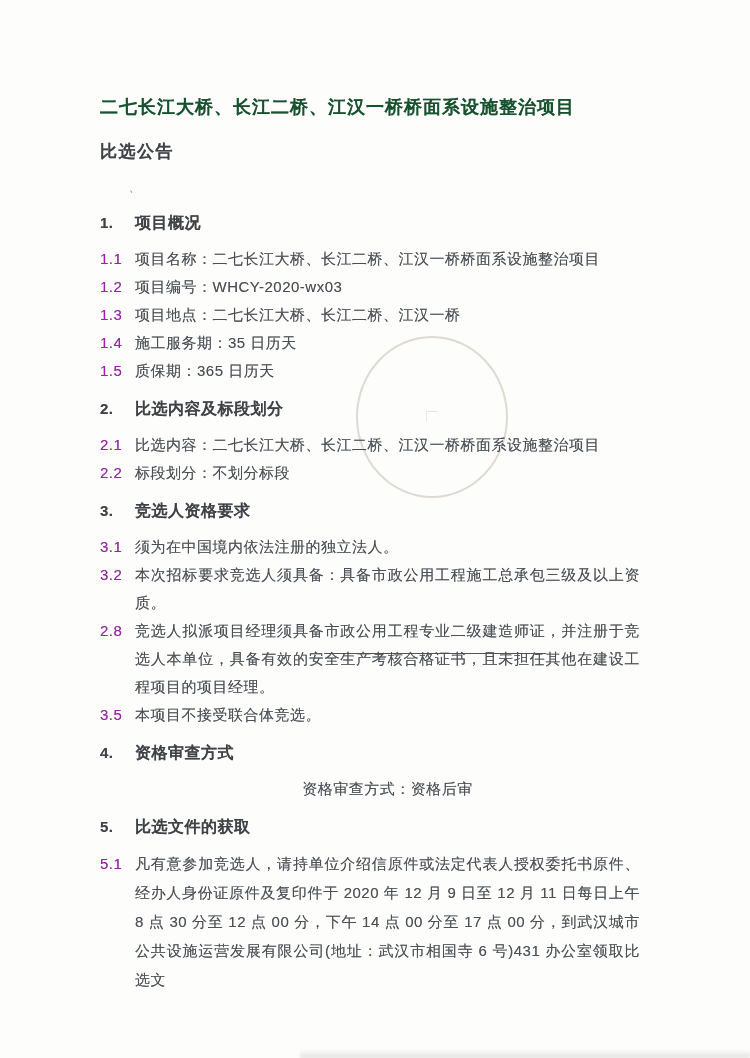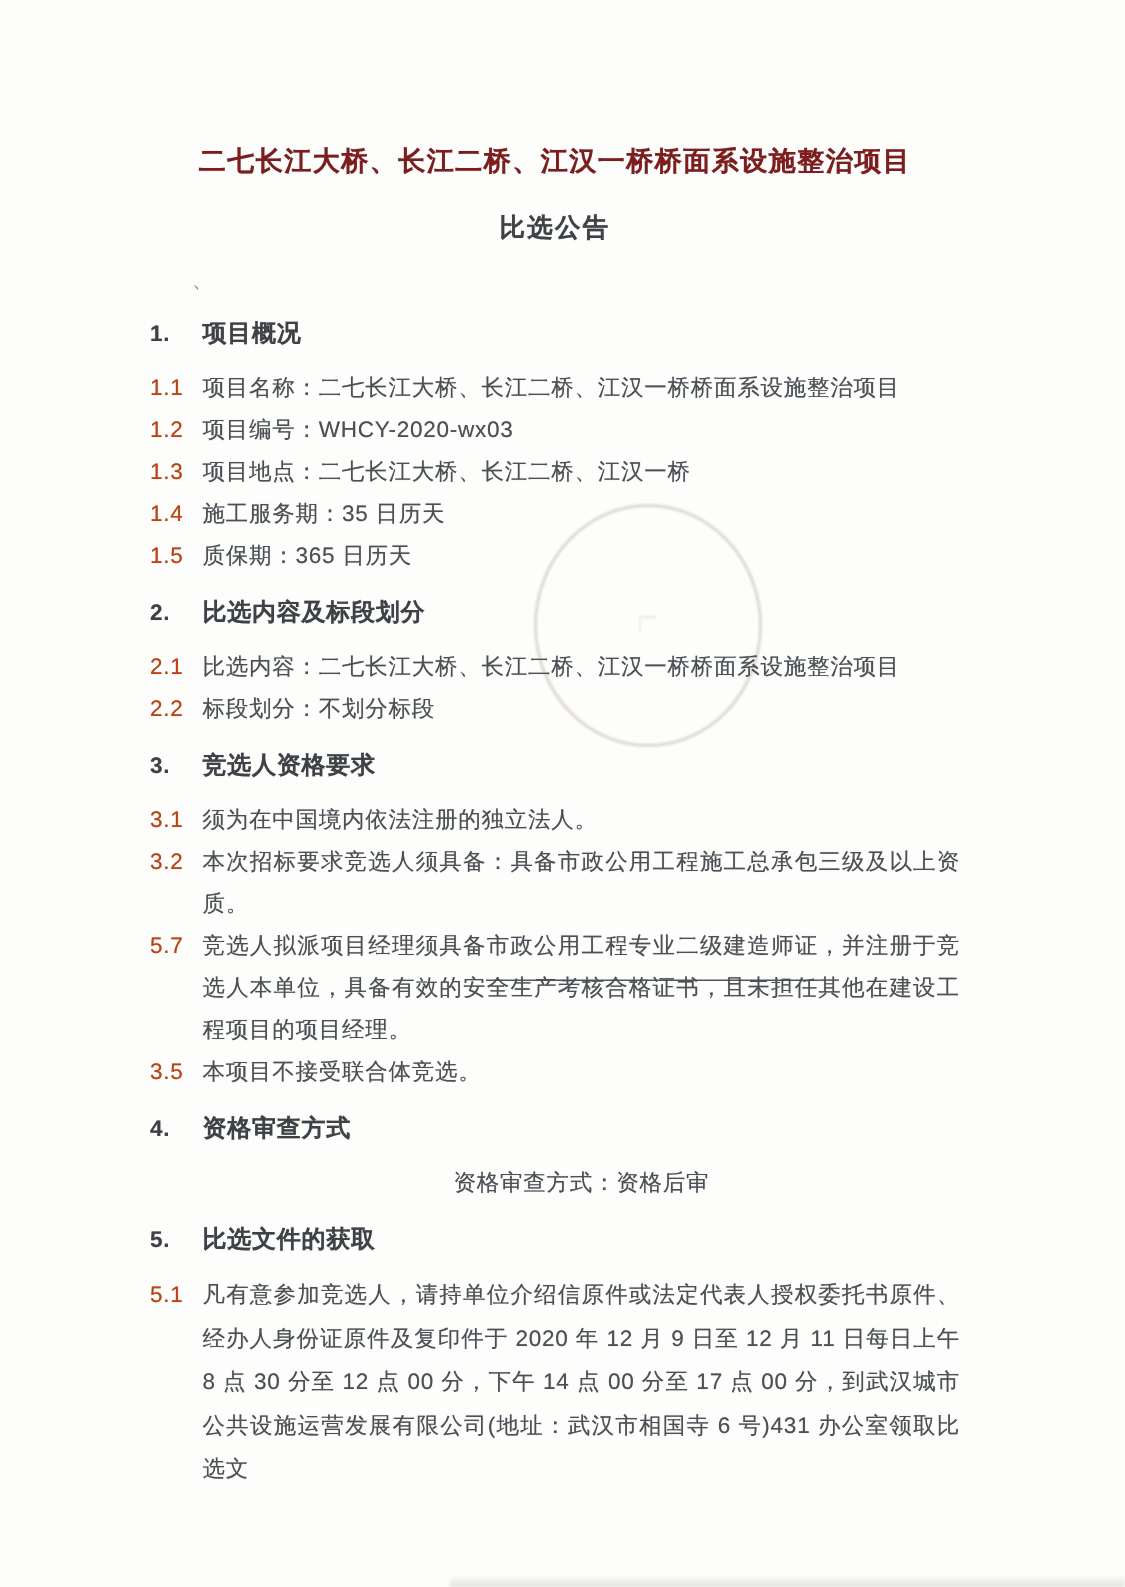--- a/index.html
+++ b/index.html
@@ -34,44 +34,44 @@
     border-left:1px solid rgba(186,174,155,0.25);
   }
   .doc {
     position:relative; z-index:1;
     padding:95px 110px 0 100px;
     text-shadow:0 0 0.5px rgba(75,80,85,0.55);
   }
   h1.title {
     margin:0 0 0 0;
     font-size:18px; font-weight:bold; letter-spacing:1px;
-    text-align:center; color:#7f1d1d;
+    color:#14532d;
     line-height:24px;
   }
   h2.subtitle {
     margin:22px 0 0 0;
     font-size:17px; font-weight:bold; letter-spacing:1.5px;
-    text-align:center; color:#3e4246;
+    color:#3e4246;
     line-height:22px;
   }
   .stray {
     position:absolute; left:128px; top:178px;
     font-size:14px; color:#8a8d90;
   }
   .content { margin-top:46px; }
   .section { margin-top:2px; }
   .sec-head {
     display:flex; line-height:28px; margin-bottom:8px;
     font-weight:bold; color:#3e4246; font-size:16px; letter-spacing:0.5px;
   }
   .sec-num { width:35px; flex:none; font-size:15px; }
   .item {
     display:flex; line-height:28px; font-size:15px; letter-spacing:0.5px;
   }
-  .item-num { width:35px; flex:none; color:#c2410c; }
+  .item-num { width:35px; flex:none; color:#a21caf; }
   .item-text { flex:1; text-align:justify; }
   .item.loose { line-height:29px; }
   .plain-para {
     margin:6px 0 0 35px; line-height:28px; font-size:15px; letter-spacing:0.5px;text-align:center;
   }
   .sec-gap { margin-top:10px; }
   .u { border-bottom:1px solid #50555a; padding-bottom:14px; }
 </style>
 </head>
 <body>
@@ -138,21 +138,21 @@
         </div>
         <div class="item">
           <span class="item-num">3.1</span>
           <span class="item-text">须为在中国境内依法注册的独立法人。</span>
         </div>
         <div class="item">
           <span class="item-num">3.2</span>
           <span class="item-text">本次招标要求竞选人须具备：具备市政公用工程施工总承包三级及以上资质。</span>
         </div>
         <div class="item">
-          <span class="item-num">5.7</span>
+          <span class="item-num">2.8</span>
           <span class="item-text"><span>竞选人拟派项目经理须具备</span><span class="u">市政公用工程专业二级建造师证</span><span>，并注册于竞选人本单位，具备有效的安全生产考核合格证书，且未担任其他在建设工程项目的项目经理。</span></span>
         </div>
         <div class="item">
           <span class="item-num">3.5</span>
           <span class="item-text">本项目不接受联合体竞选。</span>
         </div>
       </div>
 
       <div class="section sec-gap">
         <div class="sec-head">

